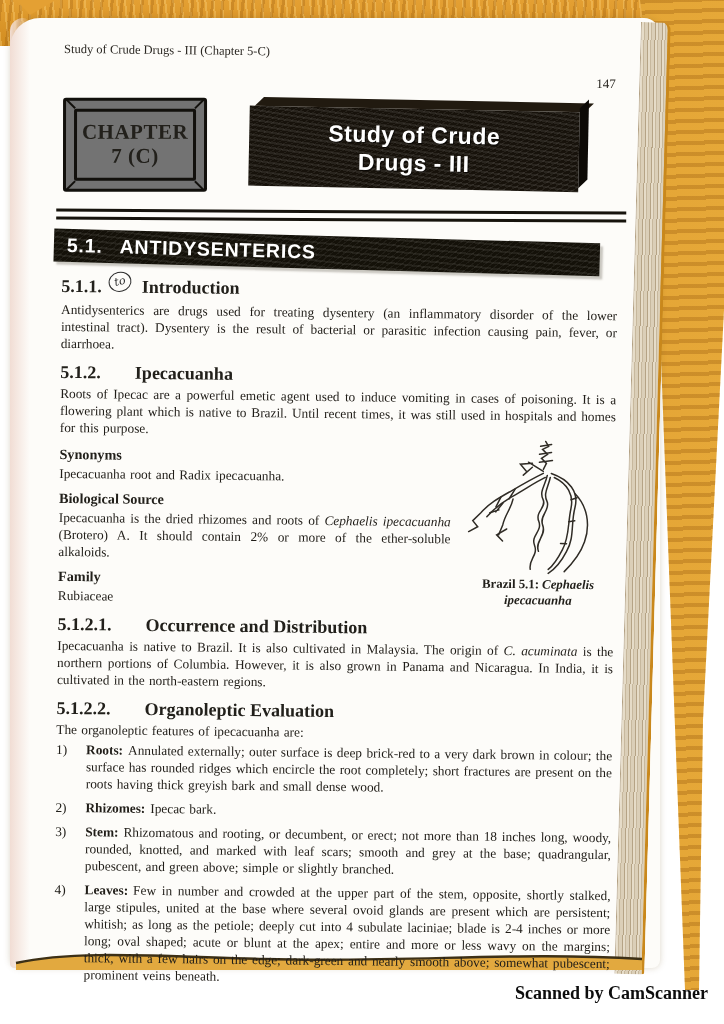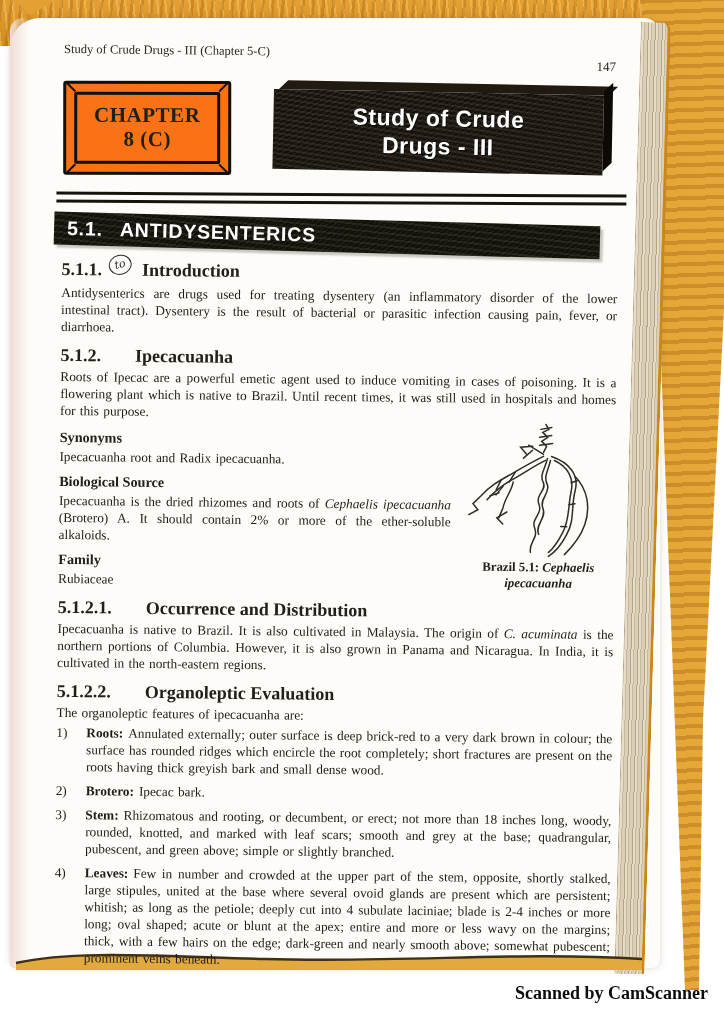--- a/index.html
+++ b/index.html
@@ -54,26 +54,26 @@
   .bottom-edge { position:absolute; left:14px; top:946px; z-index:3; }
 
   
   .content {
     position:absolute; left:10px; top:18px; width:650px; z-index:4;
     padding:24px 40px 0 54px;
     transform:rotate(0.65deg); transform-origin:60px 40px;
   }
   .doc-header-row { display:flex; justify-content:space-between; align-items:flex-start; }
   .doc-header { font-size:12.5px; color:#2a2722; }
-  .page-number { font-size:13px; color:#2a2722; margin-top:11px; padding-right:4px; }
+  .page-number { font-size:13px; color:#2a2722; margin-top:28px; padding-right:4px; }
 
   .chap-row { display:flex; align-items:flex-start; margin-top:11px; }
   .frame-box {
-    position:relative; width:168px; height:94px; flex:0 0 auto;
-    border:3.5px solid #12100c; border-radius:3px; background:#f97316;
+    position:relative; width:144px; height:94px; flex:0 0 auto;
+    border:3.5px solid #12100c; border-radius:3px; background:#737373;
     transform:rotate(-0.6deg);
   }
   .frame-inner {
     position:absolute; inset:8px; border:3px solid #12100c; border-radius:2px;
     display:flex; flex-direction:column; align-items:center; justify-content:center;
     font-weight:bold; font-size:21px; line-height:1.12; letter-spacing:.5px;
   }
   .miter { position:absolute; width:13px; border-top:2.4px solid #12100c; }
   .miter.tl { left:-2px; top:2px;  transform:rotate(45deg); }
   .miter.tr { right:-2px; top:2px; transform:rotate(-45deg); }
@@ -178,21 +178,21 @@
   </div>
 
   <div class="chap-row">
     <div class="frame-box">
       <span class="miter tl"></span>
       <span class="miter tr"></span>
       <span class="miter bl"></span>
       <span class="miter br"></span>
       <div class="frame-inner">
         <span>CHAPTER</span>
-        <span>8 (C)</span>
+        <span>7 (C)</span>
       </div>
     </div>
     <div class="banner">
       <span>Study of Crude</span>
       <span>Drugs - III</span>
     </div>
   </div>
 
   <div class="dbl-rule"></div>
 
@@ -276,21 +276,21 @@
   </div>
   <p class="body">The organoleptic features of ipecacuanha are:</p>
 
   <div class="olist">
     <div class="li">
       <span class="li-num">1)</span>
       <p class="li-body"><span class="li-label">Roots:</span><span>Annulated externally; outer surface is deep brick-red to a very dark brown in colour; the surface has rounded ridges which encircle the root completely; short fractures are present on the roots having thick greyish bark and small dense wood.</span></p>
     </div>
     <div class="li">
       <span class="li-num">2)</span>
-      <p class="li-body"><span class="li-label">Brotero:</span><span>Ipecac bark.</span></p>
+      <p class="li-body"><span class="li-label">Rhizomes:</span><span>Ipecac bark.</span></p>
     </div>
     <div class="li">
       <span class="li-num">3)</span>
       <p class="li-body"><span class="li-label">Stem:</span><span>Rhizomatous and rooting, or decumbent, or erect; not more than 18 inches long, woody, rounded, knotted, and marked with leaf scars; smooth and grey at the base; quadrangular, pubescent, and green above; simple or slightly branched.</span></p>
     </div>
     <div class="li">
       <span class="li-num">4)</span>
       <p class="li-body"><span class="li-label">Leaves:</span><span>Few in number and crowded at the upper part of the stem, opposite, shortly stalked, large stipules, united at the base where several ovoid glands are present which are persistent; whitish; as long as the petiole; deeply cut into 4 subulate laciniae; blade is 2-4 inches or more long; oval shaped; acute or blunt at the apex; entire and more or less wavy on the margins; thick, with a few hairs on the edge; dark-green and nearly smooth above; somewhat pubescent; prominent veins beneath.</span></p>
     </div>
   </div>

